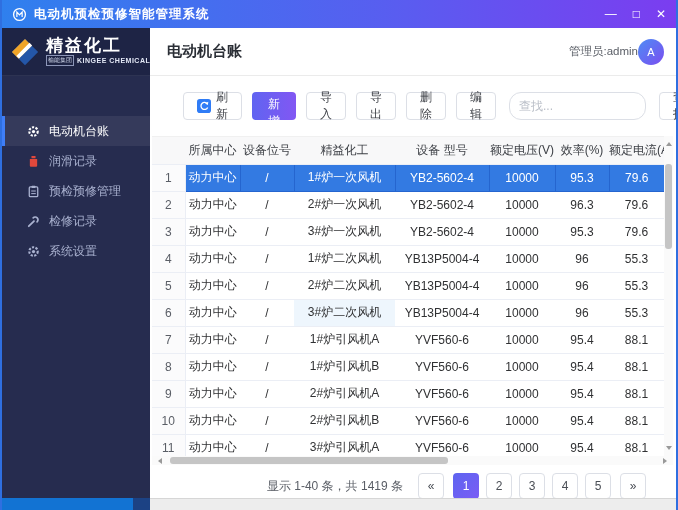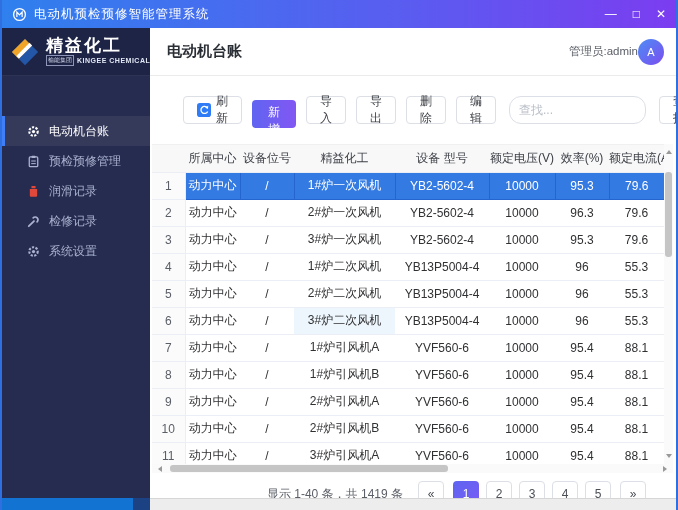--- a/index.html
+++ b/index.html
@@ -2,21 +2,21 @@
 <html><head>
 <meta charset="utf-8">
 <style>
   * { margin:0; padding:0; box-sizing:border-box; }
   html,body { font-family:"Liberation Sans","DejaVu Sans",sans-serif; }
   .window { position:relative; width:678px; height:510px; background:#fff; overflow:hidden; display:flex; flex-direction:column; border-left:2px solid #2f6fe0; border-right:2px solid #2f6fe0;}
   
   .titlebar { height:28px; flex:0 0 28px; background:linear-gradient(90deg,#2f80ee 0%,#5a5cf0 60%,#7b3df0 100%);
     display:flex; align-items:center; padding:0 10px; color:#fff; }
   .titlebar .app-icon { display:flex; margin-right:7px; }
-  .titlebar .tb-title { font-size:12.5px; font-weight:normal; letter-spacing:1px; }
+  .titlebar .tb-title { font-size:12.5px; font-weight:bold; letter-spacing:1px; }
   .win-controls { margin-left:auto; display:flex; gap:16px; align-items:center; }
   .win-controls span { font-size:12px; cursor:pointer; line-height:1; }
   
   .middle { flex:1 1 auto; display:flex; min-height:0; }
   .sidebar { width:148px; flex:0 0 148px; background:#262c4f; color:#aab2d0; display:flex; flex-direction:column;gap:26px; }
   .logo-area { height:48px; background:#1e2445; display:flex; align-items:center; padding:0 8px; border-bottom:1px solid rgba(255,255,255,0.07); }
   .logo-mark { margin-right:6px; display:flex; }
   .logo-name { color:#fff; font-size:17px; font-weight:bold; letter-spacing:2px; line-height:1.05; white-space:nowrap; }
   .logo-subrow { display:flex; align-items:center; gap:3px; margin-top:1px; }
   .logo-group { font-size:6px; color:#cfd6ea; border:1px solid #8d96b8; padding:0 1px; white-space:nowrap; }
@@ -30,21 +30,21 @@
   .page-header { height:48px; flex:0 0 48px; display:flex; align-items:center; padding:0 12px 0 17px; border-bottom:1px solid #ebebeb; }
   .page-title { font-size:15px; font-weight:bold; color:#2b2f36; }
   .user-box { margin-left:auto; display:flex; align-items:center; gap:0; }
   .user-name { font-size:11.5px; color:#5a5e66; }
   .avatar { width:26px; height:26px; border-radius:50%; background:linear-gradient(135deg,#4e8df5,#7b4df0); color:#fff;
     display:flex; align-items:center; justify-content:center; font-size:11px; }
   
   .toolbar { padding:16px 20px 8px 33px; display:flex; align-items:center; gap:10px; }
   .btn { height:28px; padding:0 13px; background:#fff; border:1px solid #dcdfe6; border-radius:4px; font-size:12px;
     color:#3c3f45; display:inline-flex; align-items:center; gap:5px; cursor:pointer; font-family:inherit; }
-  .btn-add { background:linear-gradient(90deg,#6064f1,#8257f3); color:#fff; border:none; padding:0 16px;margin-top:8px; }
+  .btn-add { background:linear-gradient(90deg,#6064f1,#8257f3); color:#fff; border:none; padding:0 16px; }
   .search-input { width:137px; height:28px; border:1px solid #dcdfe6; border-radius:12px; padding:0 9px; font-size:12px; color:#333; font-family:inherit; margin-left:3px; }
   .search-input::placeholder { color:#b9bec7; }
   .btn-search { margin-left:3px; }
   
   .table-zone { margin:8px 0 0 2px; width:521px; }
   .table-flex { display:flex;justify-content:flex-end; }
   .tbl-clip { width:512px; height:320px; overflow:hidden; border-top:1px solid #f0f0f0; }
   table { border-collapse:collapse; table-layout:fixed; width:512px; font-size:12px; }
   th { background:#f8f8f9; color:#3c3f45; font-weight:normal; height:27px; border-bottom:1px solid #ebeef5; text-align:center; overflow:hidden; white-space:nowrap; }
   td { height:27px; border-bottom:1px solid #ebeef5; text-align:center; color:#303133; overflow:hidden; white-space:nowrap; cursor:default; }
@@ -118,36 +118,36 @@
               <svg width="13" height="13" viewBox="0 0 16 16">
                 <circle cx="8" cy="8" r="5.2" fill="none" stroke="currentColor" stroke-width="2.6" stroke-dasharray="2.7 1.7"></circle>
                 <circle cx="8" cy="8" r="2" fill="currentColor"></circle>
               </svg>
             </span>
             <span>电动机台账</span>
           </div>
           <div class="nav-item">
             <span class="nav-icon">
               <svg width="13" height="13" viewBox="0 0 16 16">
+                <rect x="5.5" y="1.2" width="5" height="2.8" fill="#e0483c"></rect>
+                <path d="M3.5 5 h9 v8.2 a1.3 1.3 0 0 1 -1.3 1.3 H4.8 a1.3 1.3 0 0 1 -1.3 -1.3 Z" fill="#e0483c"></path>
+              </svg>
+            </span>
+            <span>润滑记录</span>
+          </div>
+          <div class="nav-item">
+            <span class="nav-icon">
+              <svg width="13" height="13" viewBox="0 0 16 16">
                 <rect x="2.8" y="2.4" width="10.4" height="12" rx="1.2" fill="none" stroke="currentColor" stroke-width="1.6"></rect>
                 <rect x="5.6" y="0.8" width="4.8" height="2.9" rx="0.6" fill="currentColor"></rect>
                 <line x1="5.2" y1="7.4" x2="10.8" y2="7.4" stroke="currentColor" stroke-width="1.3"></line>
                 <line x1="5.2" y1="10.6" x2="10.8" y2="10.6" stroke="currentColor" stroke-width="1.3"></line>
               </svg>
             </span>
             <span>预检预修管理</span>
-          </div>
-          <div class="nav-item">
-            <span class="nav-icon">
-              <svg width="13" height="13" viewBox="0 0 16 16">
-                <rect x="5.5" y="1.2" width="5" height="2.8" fill="#e0483c"></rect>
-                <path d="M3.5 5 h9 v8.2 a1.3 1.3 0 0 1 -1.3 1.3 H4.8 a1.3 1.3 0 0 1 -1.3 -1.3 Z" fill="#e0483c"></path>
-              </svg>
-            </span>
-            <span>润滑记录</span>
           </div>
           <div class="nav-item">
             <span class="nav-icon">
               <svg width="13" height="13" viewBox="0 0 16 16">
                 <path d="M2.2 13.8 L8.6 7.4" stroke="currentColor" stroke-width="2.2" stroke-linecap="round"></path>
                 <path d="M7.6 3.6 a3.4 3.4 0 1 1 4.8 4.8" fill="none" stroke="currentColor" stroke-width="2.1" stroke-linecap="round"></path>
               </svg>
             </span>
             <span>检修记录</span>
           </div>

